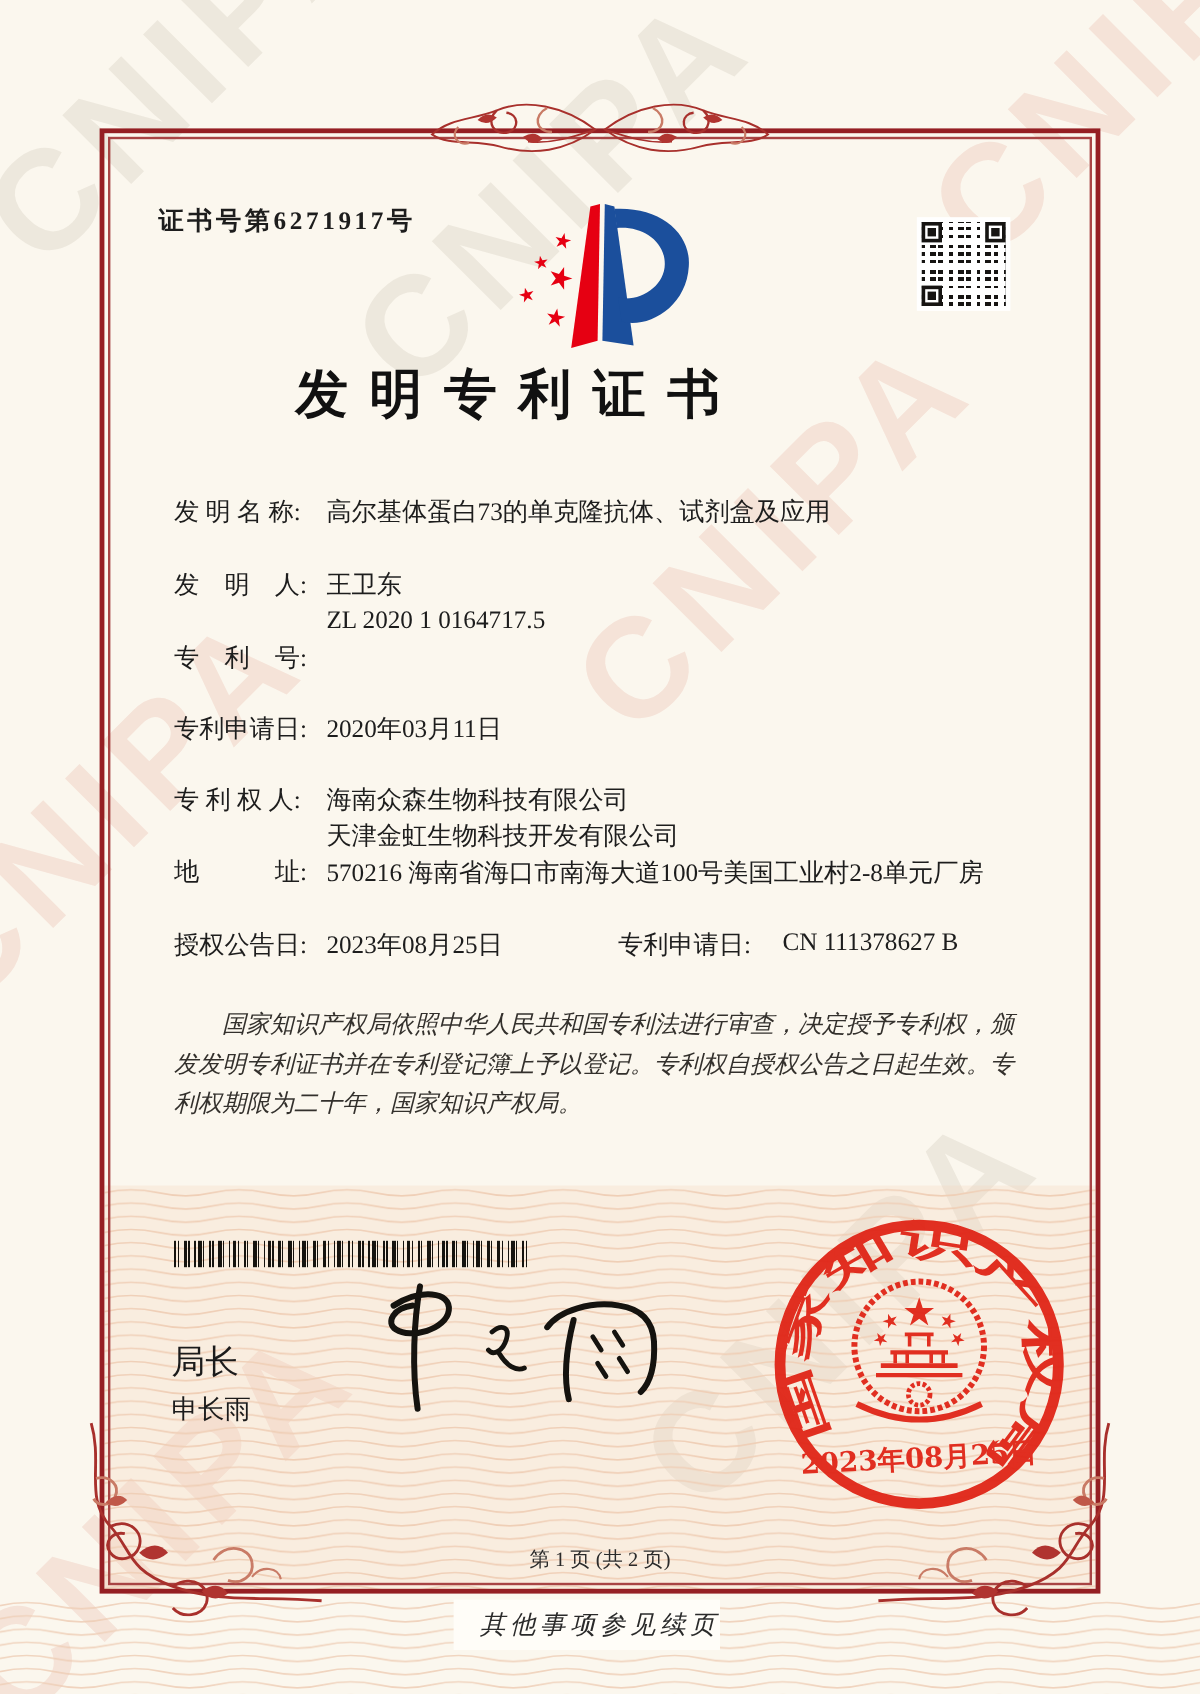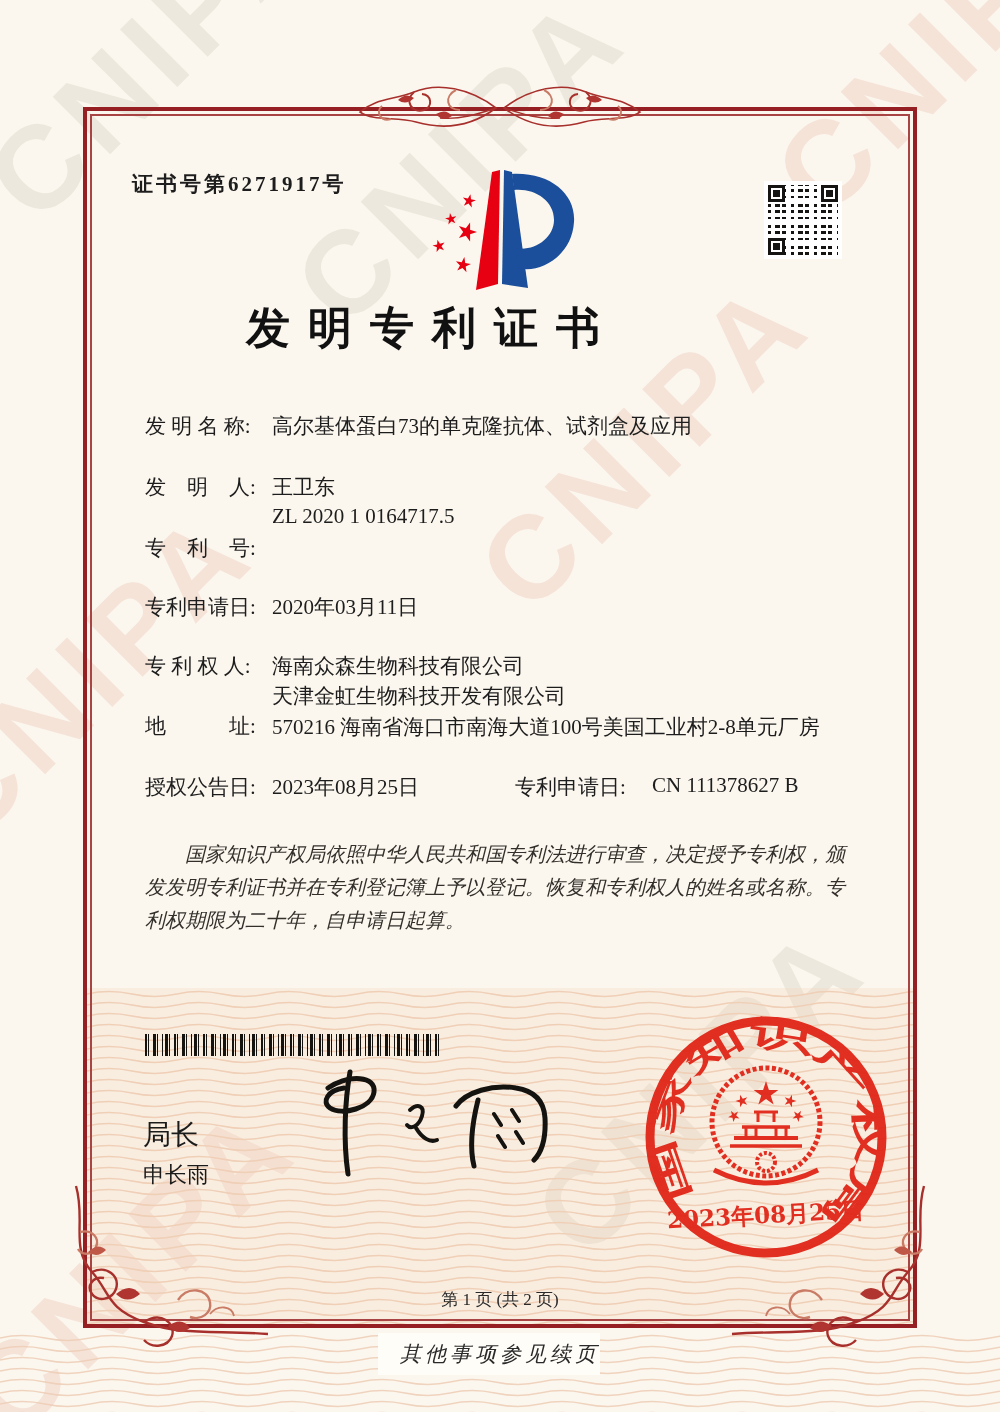--- a/index.html
+++ b/index.html
@@ -208,21 +208,21 @@
   <span class="f-value" style="top:682px;">天津金虹生物科技开发有限公司</span>
 
   <span class="f-label" style="top:712px;">地　　　址:</span>
   <span class="f-value wrapbox" style="top:712px;">570216 海南省海口市南海大道100号美国工业村2-8单元厂房</span>
 
   <span class="f-label" style="top:773px;">授权公告日:</span>
   <span class="f-value" style="top:773px;">2023年08月25日</span>
   <span class="f-label2" style="top:773px;">专利申请日:</span>
   <span class="f-value2" style="top:773px;">CN 111378627 B</span>
 
-  <p class="para" style="top:818px;">国家知识产权局依照中华人民共和国专利法进行审查，决定授予专利权，颁发发明专利证书并在专利登记簿上予以登记。恢复和专利权人的姓名或名称。专利权期限为二十年，自申请日起算。</p>
+  <p class="para" style="top:818px;">国家知识产权局依照中华人民共和国专利法进行审查，决定授予专利权，颁发发明专利证书并在专利登记簿上予以登记。专利权自授权公告之日起生效。专利权期限为二十年，国家知识产权局。</p>
 
   <div class="barcode"></div>
 
   <div class="director-label">局长</div>
   <div class="director-name">申长雨</div>
 
   <svg class="signature" width="290" height="130" viewBox="0 0 290 130">
     <g fill="none" stroke="#15130f" stroke-width="5" stroke-linecap="round">
       <path d="M62,14 C57,42 55,82 60,116"></path>
       <path d="M40,30 C62,16 88,18 86,34 C84,50 54,58 42,50 C33,44 40,32 56,30"></path>

